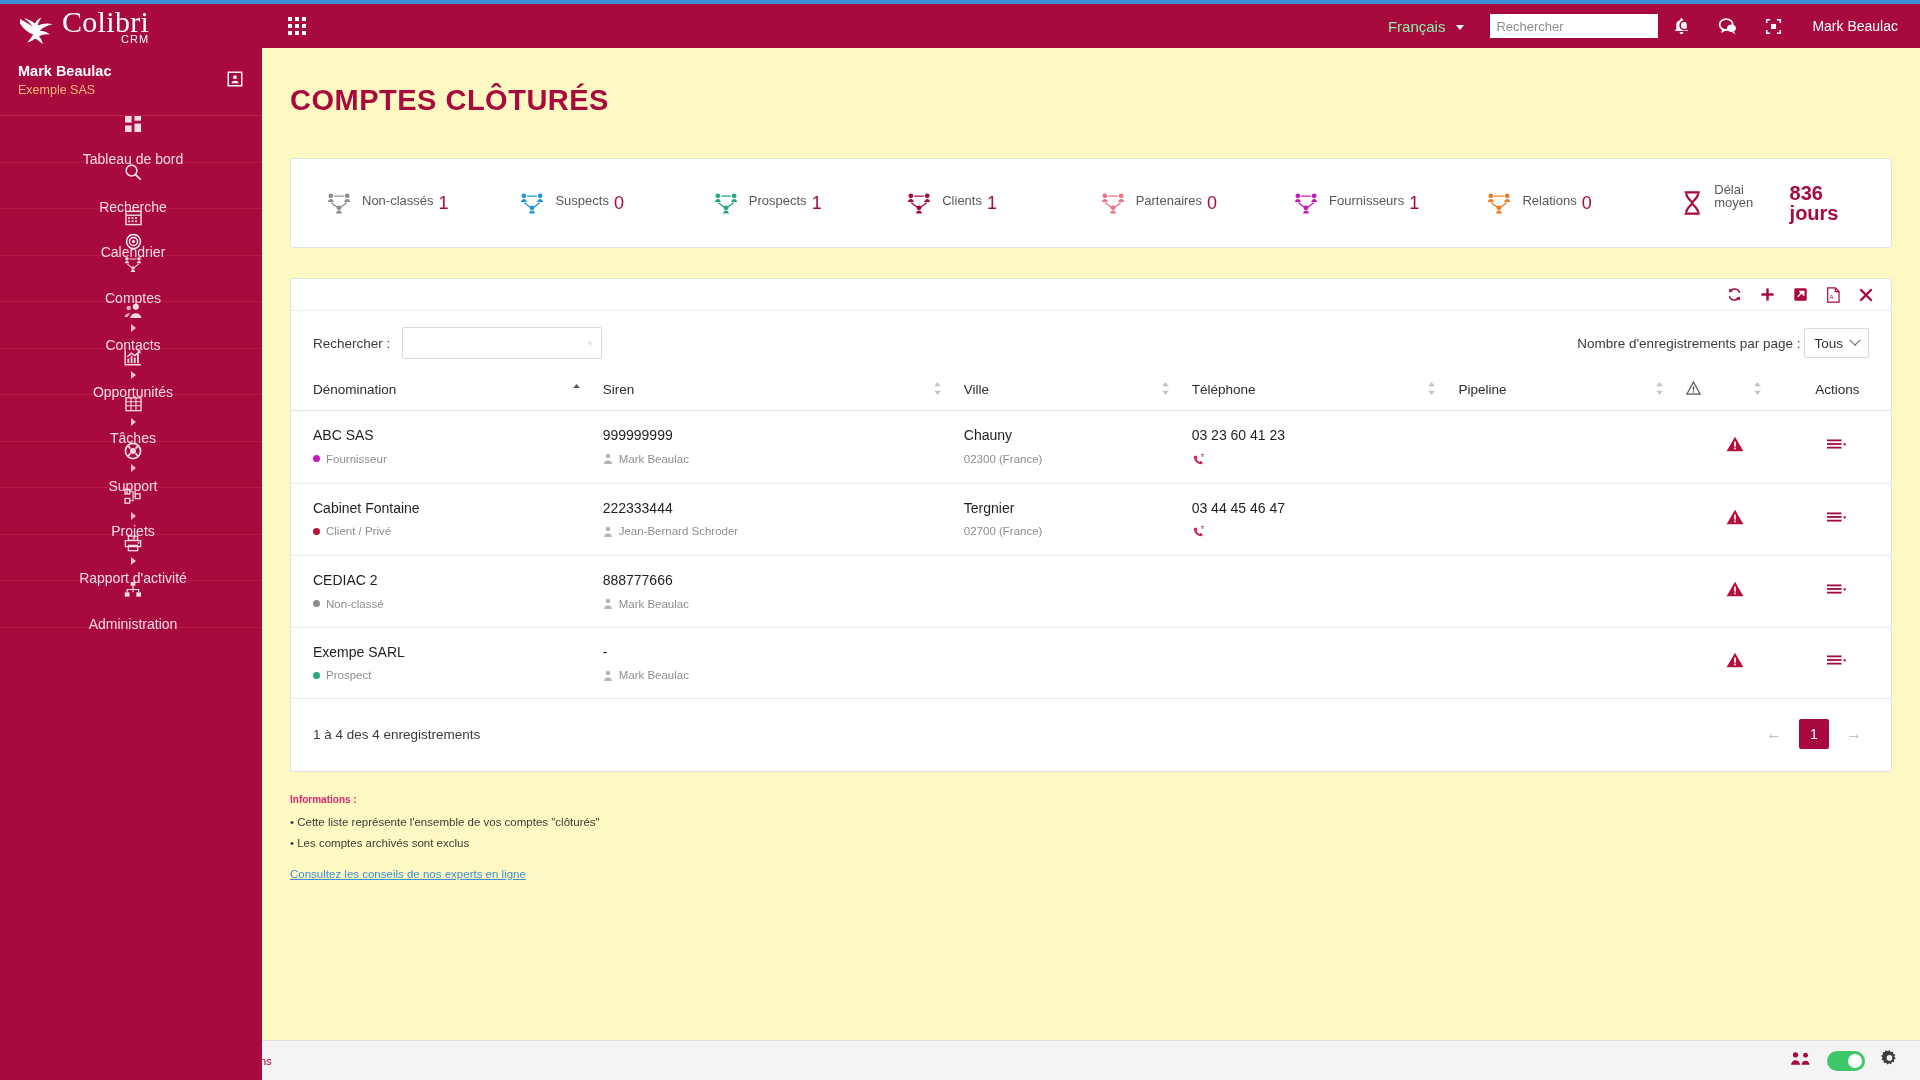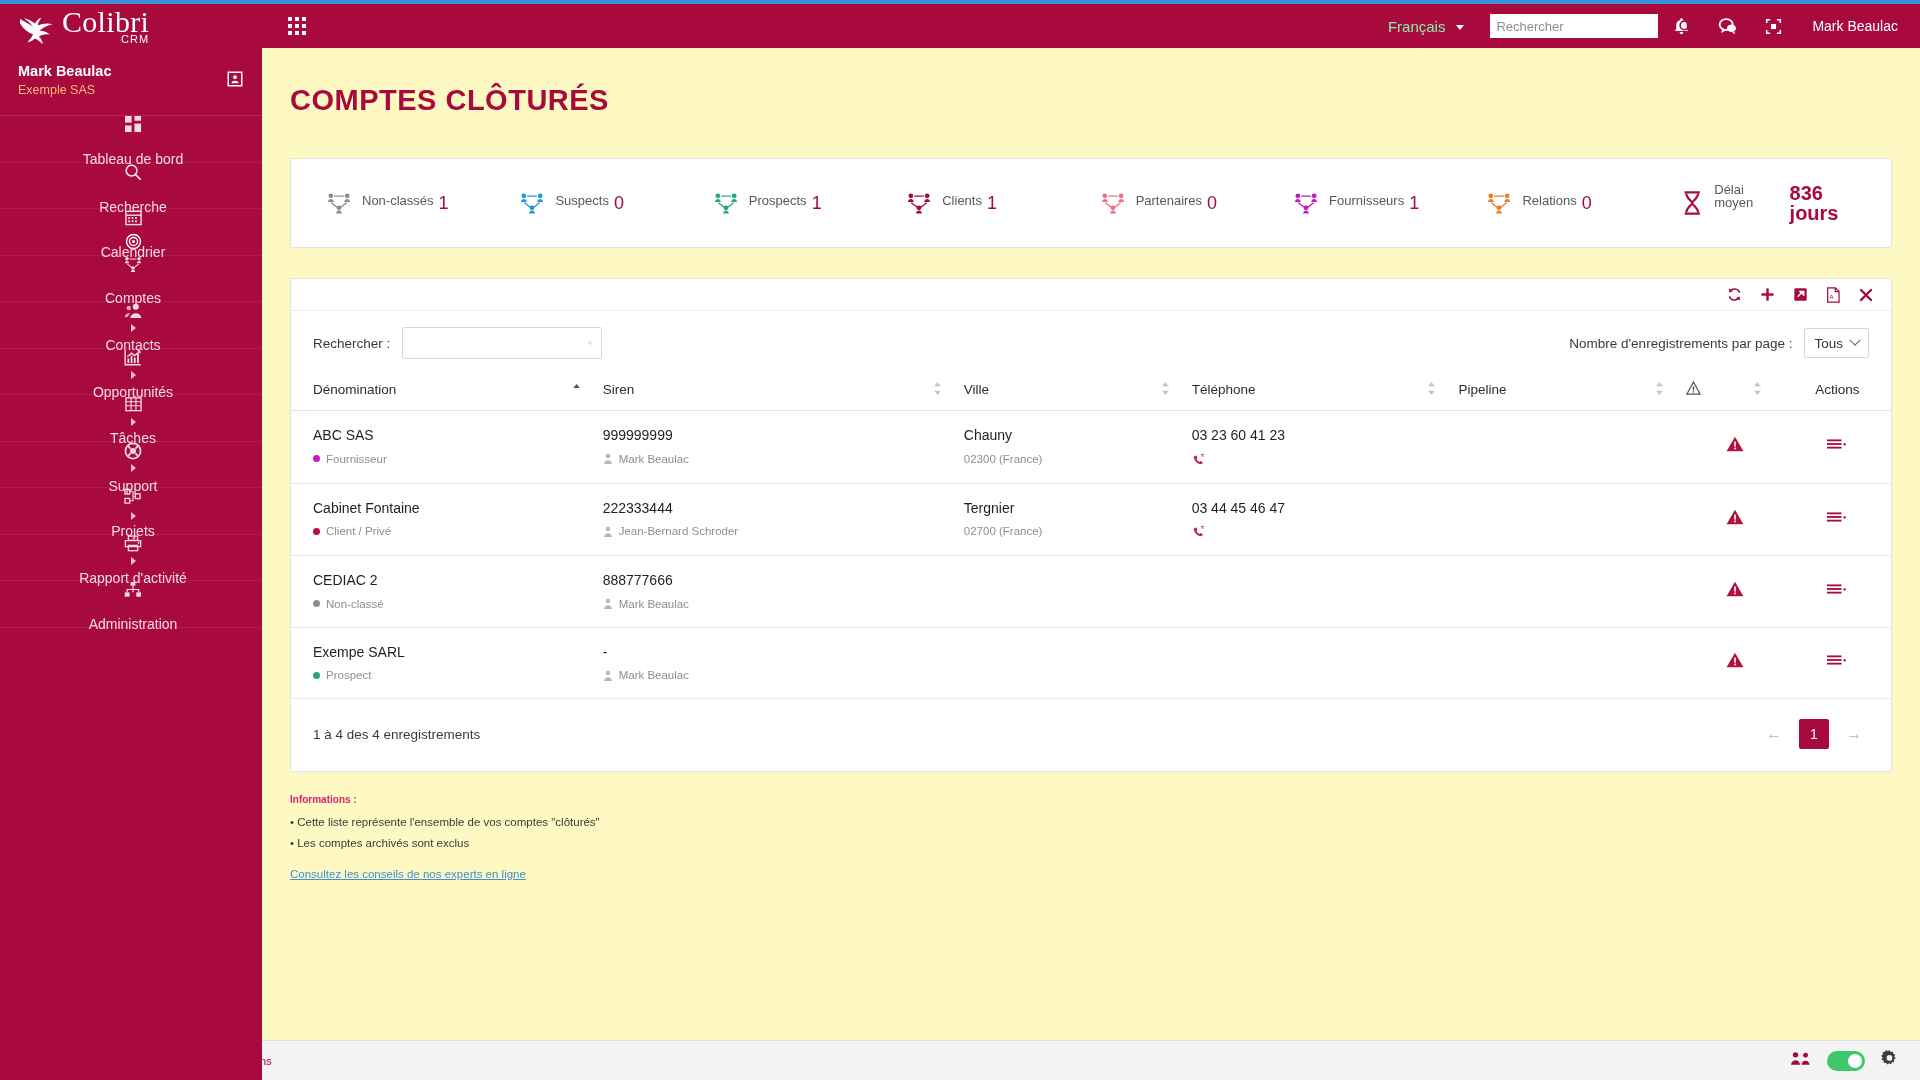--- a/index.html
+++ b/index.html
@@ -150,21 +150,21 @@
   }
   .lbl { font-size: 13.5px; color: #3a3a3a; }
   .tbl-search {
     margin-left: 12px; width: 200px; height: 32px; border: 1px solid #d8d8d8;
     border-radius: 2px; display: flex; align-items: center; padding: 0 9px;
   }
   .tbl-search input {
     border: 0; outline: 0; flex: 1; font-size: 13px; height: 100%;
     font-family: "Liberation Sans", sans-serif; color: #333;
   }
-  .perpage-wrap { margin-left: auto; display: flex; align-items: center; gap: 12px; }
+  .perpage-wrap { margin-left: auto; display: flex; align-items: center; gap: 4px; }
   .perpage-select {
     border: 1px solid #d8d8d8; border-radius: 2px; height: 30px; min-width: 64px;
     display: flex; align-items: center; justify-content: space-between;
     padding: 0 9px; gap: 8px; font-size: 13.5px; color: #333; cursor: pointer;
   }
   .chev {
     width: 8px; height: 8px; border-right: 1.6px solid #666;
     border-bottom: 1.6px solid #666; transform: rotate(45deg) translate(-2px,-2px);
   }
 

